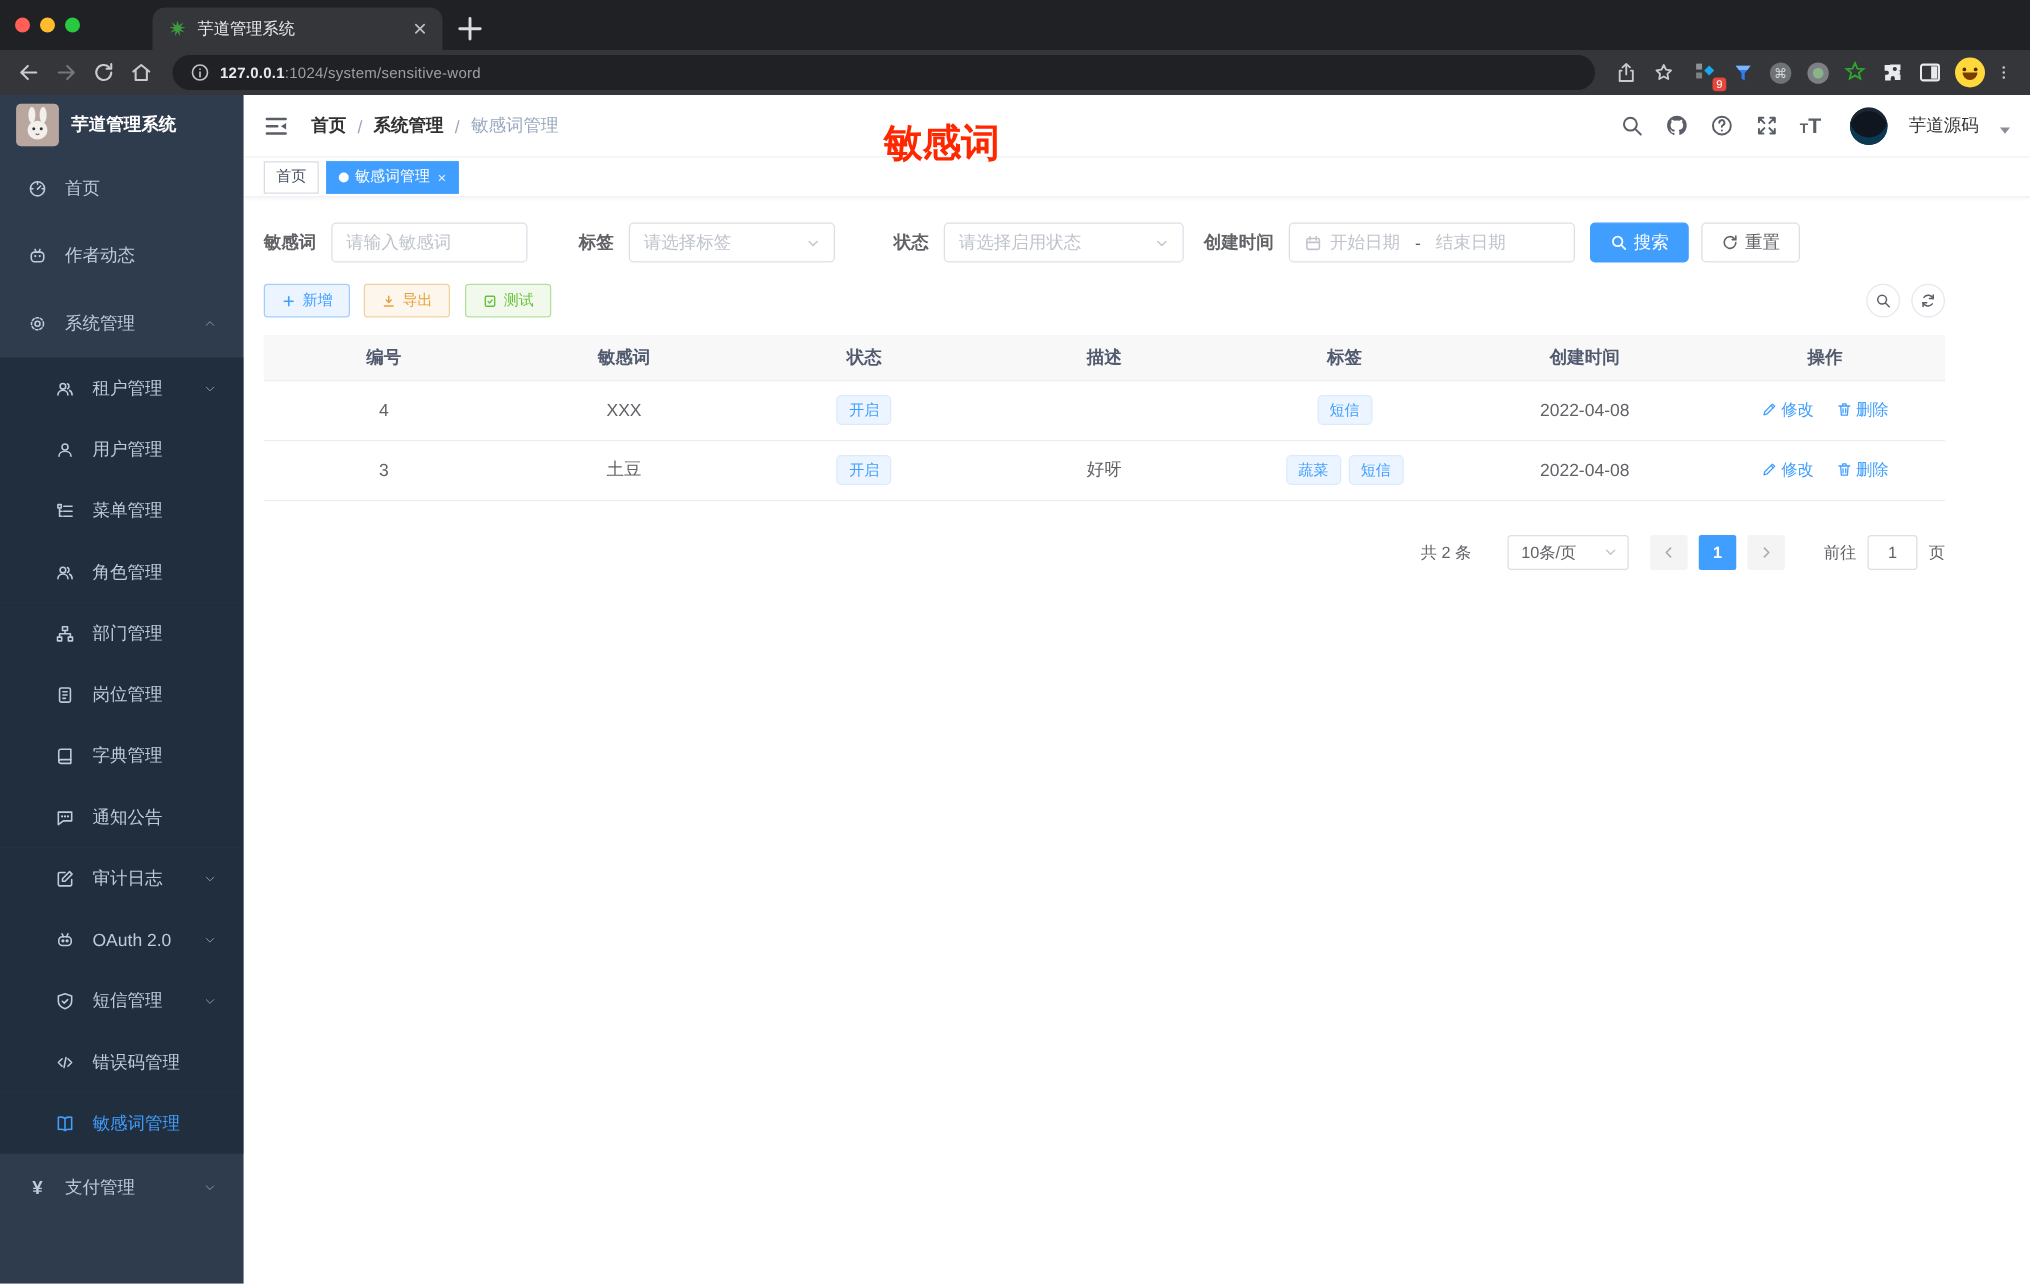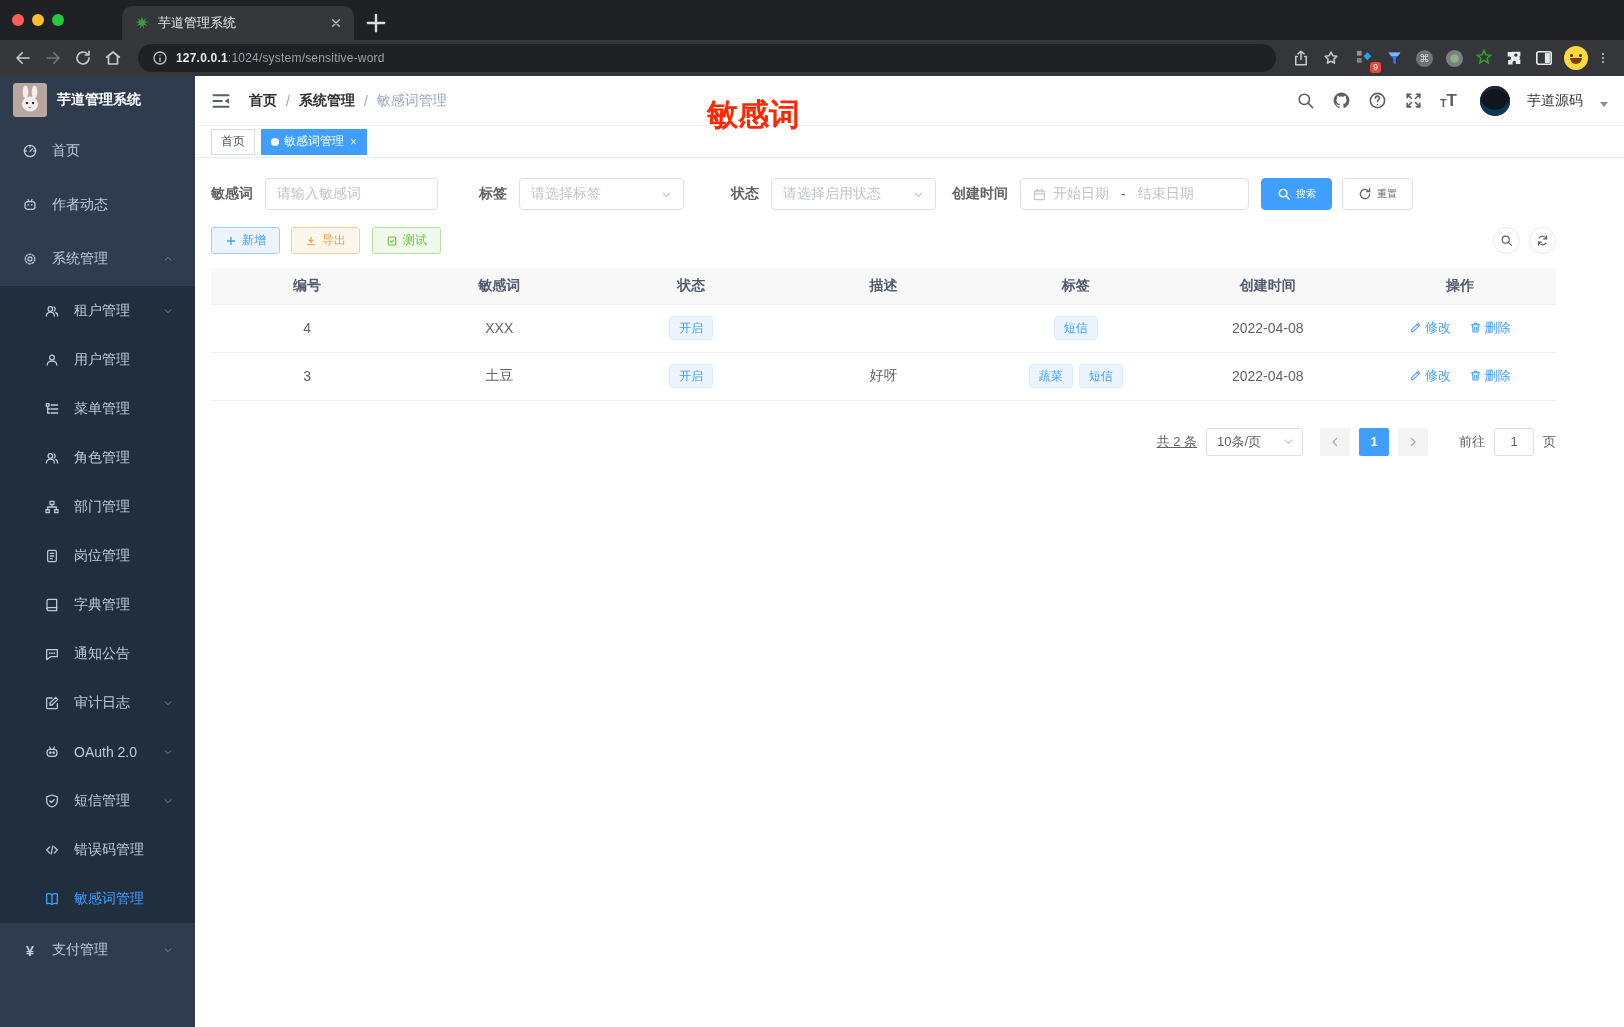--- a/index.html
+++ b/index.html
@@ -84,21 +84,21 @@
 
   
   .filter-row { display:flex; align-items:center; }
   .f-label { font-size:14px; color:#606266; font-weight:bold; margin-right:12px; }
   .f-input { height:32px; border:1px solid #dcdfe6; border-radius:4px; display:flex; align-items:center;
     padding:0 11px; font-size:14px; color:#606266; background:#fff; gap:6px; }
   .ph { color:#bfc4cc; }
   .sel-caret { margin-left:auto; width:11px; height:11px; color:#c0c4cc; }
   .cal-ic { width:15px; height:15px; color:#c0c4cc; flex:none; }
   .btn { height:32px; border-radius:4px; display:inline-flex; align-items:center; gap:5px;
-    font-size:10px; padding:0 15px; cursor:pointer; border:1px solid transparent; }
+    font-size:14px; padding:0 15px; cursor:pointer; border:1px solid transparent; }
   .btn-primary { background:#409eff; border-color:#409eff; color:#fff; }
   .btn-plain { background:#fff; border-color:#dcdfe6; color:#606266;justify-content:center; }
   .b-ic { width:14px; height:14px; }
 
   
   .action-row { margin-top:17px; display:flex; align-items:center; }
   .btn-sm { height:27px; border-radius:3px; display:inline-flex; align-items:center; gap:5px;
     font-size:12px; padding:0 13px; cursor:pointer; border:1px solid transparent; }
   .btn-blue { background:#ecf5ff; border-color:#a0cfff; color:#409eff; }
   .btn-warn { background:#fdf6ec; border-color:#f3d19e; color:#e6a23c; }
@@ -114,21 +114,21 @@
   tbody td { height:48px; font-size:14px; color:#606266; border-bottom:1px solid #ebeef5; text-align:center; }
   .chip { display:inline-flex; align-items:center; height:24px; padding:0 9px; background:#ecf5ff;
     border:1px solid #d9ecff; border-radius:4px; color:#409eff; font-size:12px; margin:0 3px; }
   .op-link { display:inline-flex; align-items:center; gap:3px; color:#409eff; font-size:13px;
     cursor:pointer; margin:0 7px; }
   .op-link svg { width:13px; height:13px; }
 
   
   .pagination { margin-top:27px; display:flex; align-items:center; justify-content:flex-end; gap:9px;
     font-size:13px; color:#606266; }
-  .pg-total { margin-right:0;text-decoration:underline; }
+  .pg-total { margin-right:20px; }
   .pg-select { width:97px; height:28px; border:1px solid #dcdfe6; border-radius:3px; display:flex;
     align-items:center; padding:0 8px 0 10px; color:#606266; background:#fff; }
   .pg-btn { min-width:30px; height:28px; background:#f4f4f5; border-radius:2px; display:flex;
     align-items:center; justify-content:center; color:#a8abb2; cursor:pointer; }
   .pg-btn svg { width:12px; height:12px; }
   .pg-num { min-width:30px; height:28px; border-radius:2px; background:#409eff; color:#fff;
     display:flex; align-items:center; justify-content:center; font-weight:bold; cursor:pointer; }
   .pg-goto-input { width:40px; height:28px; border:1px solid #dcdfe6; border-radius:3px;
     text-align:center; font-size:13px; color:#606266; font-family:inherit; }
 </style>
@@ -527,34 +527,34 @@
           <span class="tag-dot"></span>
           <span>敏感词管理</span>
           <span class="tag-x">×</span>
         </span>
       </div>
 
     <div class="content">
 
       <div class="filter-row">
         <span class="f-label">敏感词</span>
-        <div class="f-input" style="width:173px">
+        <div class="f-input" style="width:157px">
           <span class="ph">请输入敏感词</span>
         </div>
         <span class="f-label" style="margin-left:41px">标签</span>
         <div class="f-input" style="width:165px">
           <span class="ph">请选择标签</span>
           <span class="ic sel-caret">
             <svg viewBox="0 0 24 24" fill="none" stroke="currentColor" stroke-width="2.4" stroke-linecap="round" stroke-linejoin="round">
                 <path d="M5 9l7 7 7-7"></path>
               </svg>
           </span>
         </div>
         <span class="f-label" style="margin-left:47px">状态</span>
-        <div class="f-input" style="width:165px">
+        <div class="f-input" style="width:192px">
           <span class="ph">请选择启用状态</span>
           <span class="ic sel-caret">
             <svg viewBox="0 0 24 24" fill="none" stroke="currentColor" stroke-width="2.4" stroke-linecap="round" stroke-linejoin="round">
                 <path d="M5 9l7 7 7-7"></path>
               </svg>
           </span>
         </div>
         <span class="f-label" style="margin-left:16px">创建时间</span>
         <div class="f-input" style="width:229px">
           <span class="ic cal-ic">

